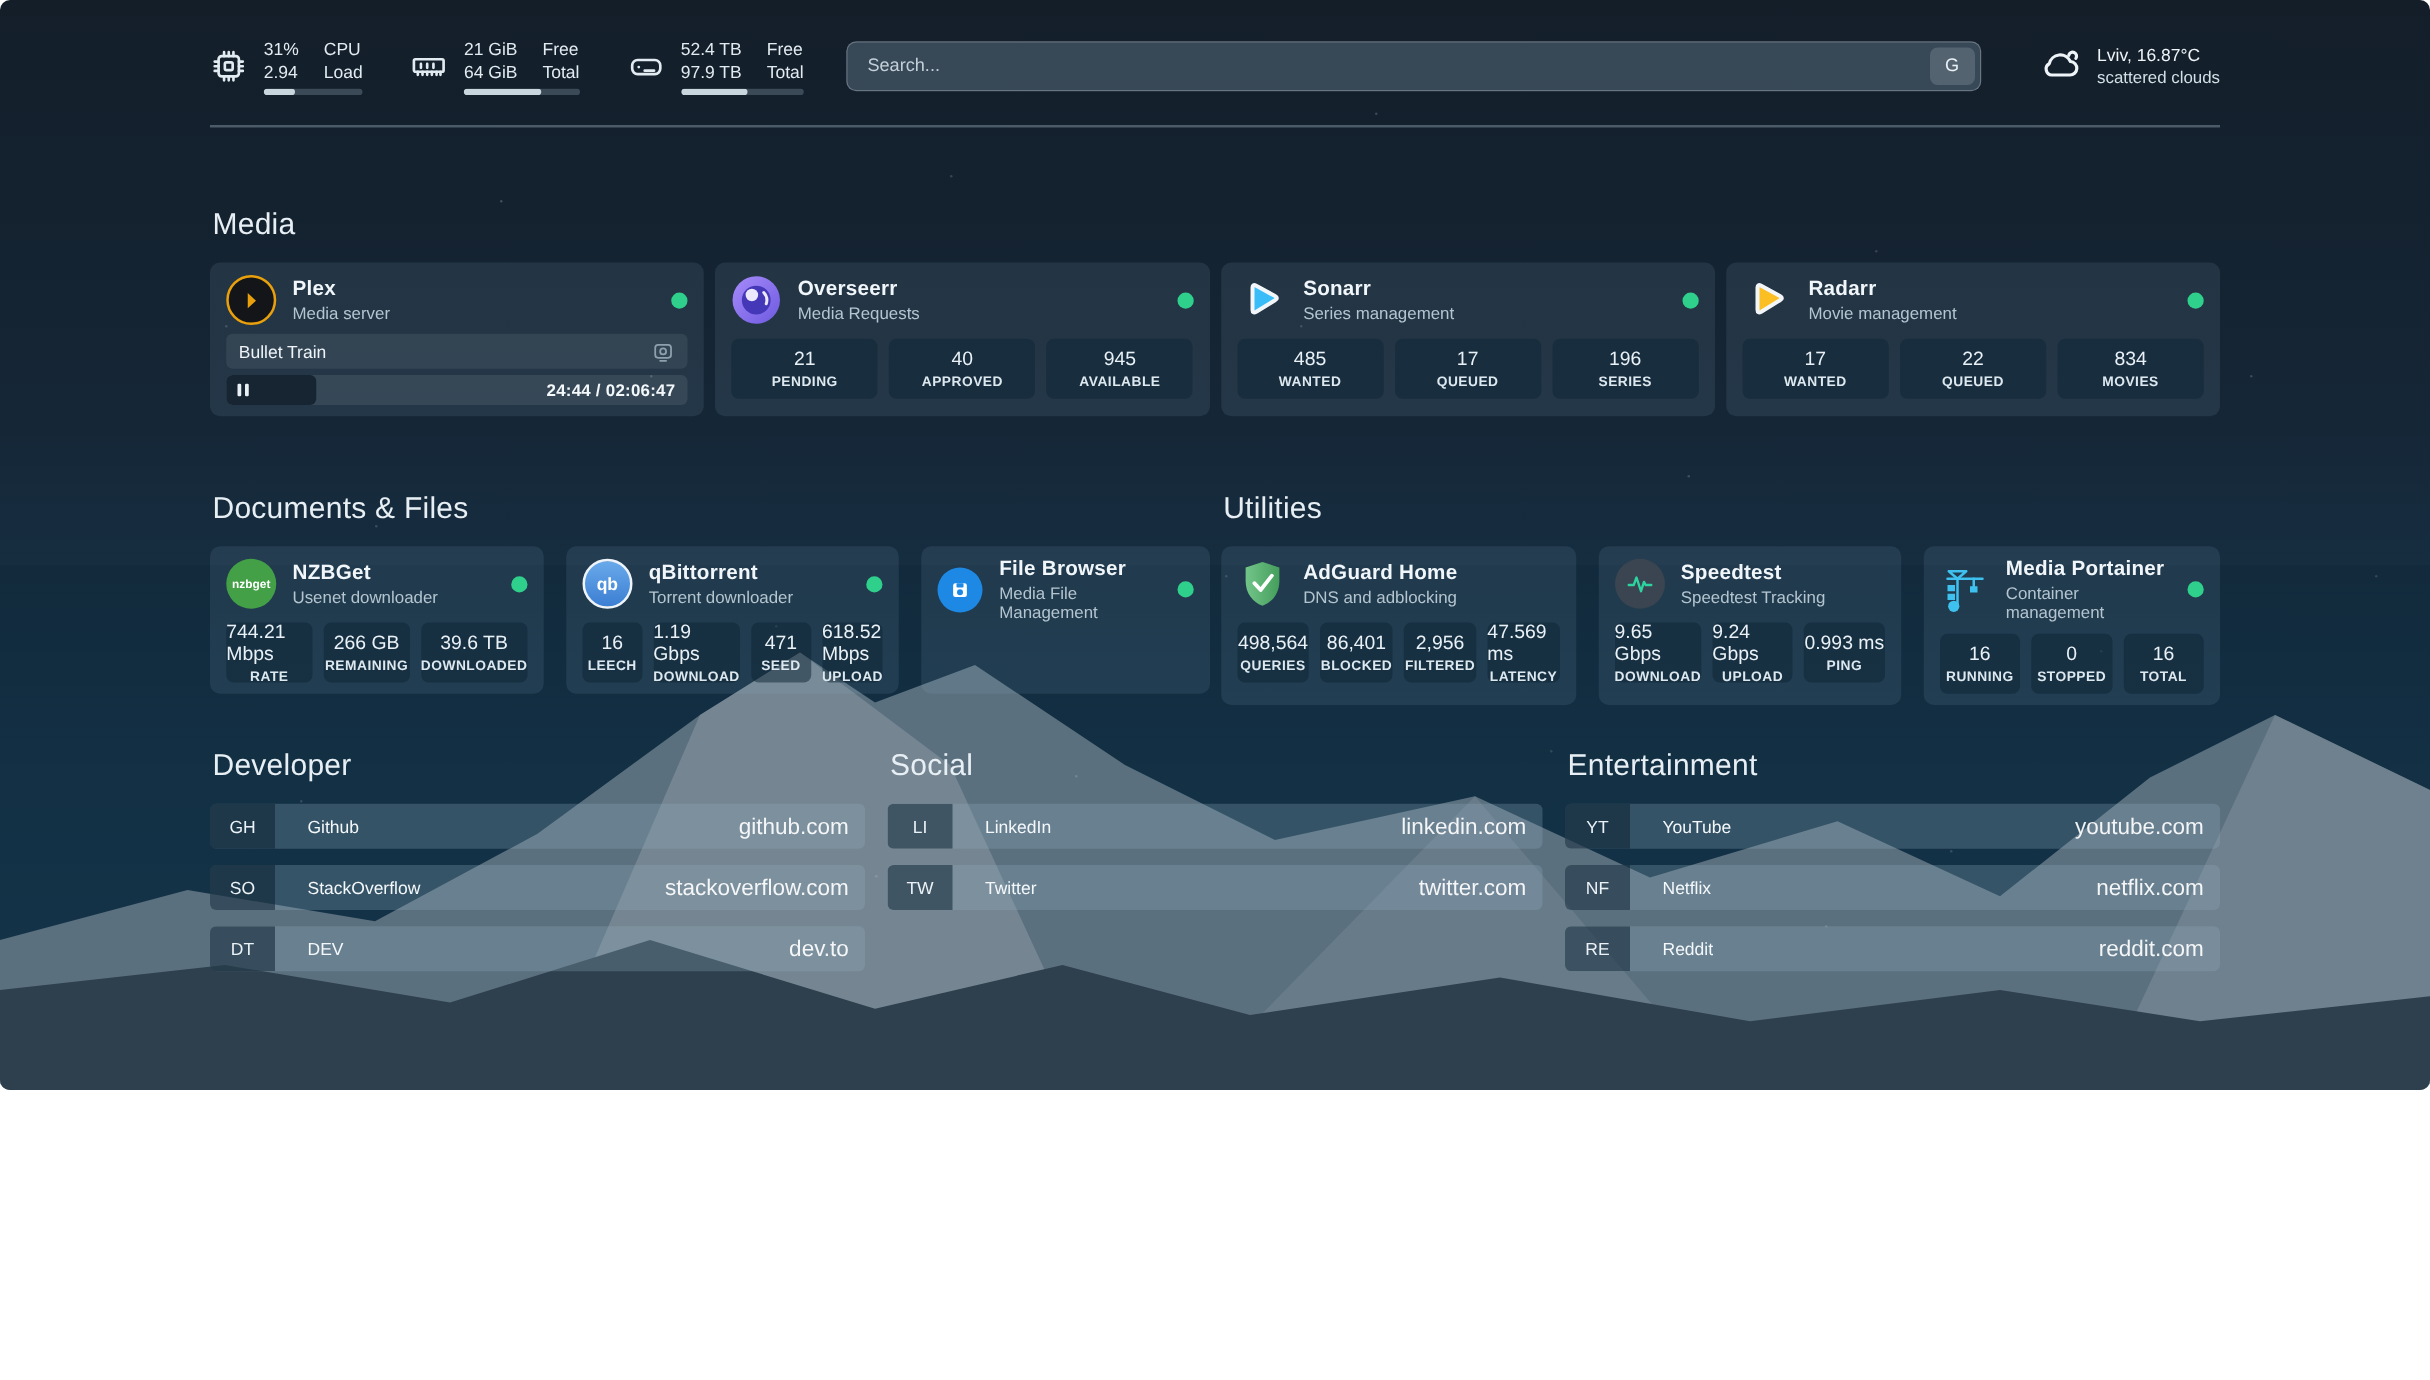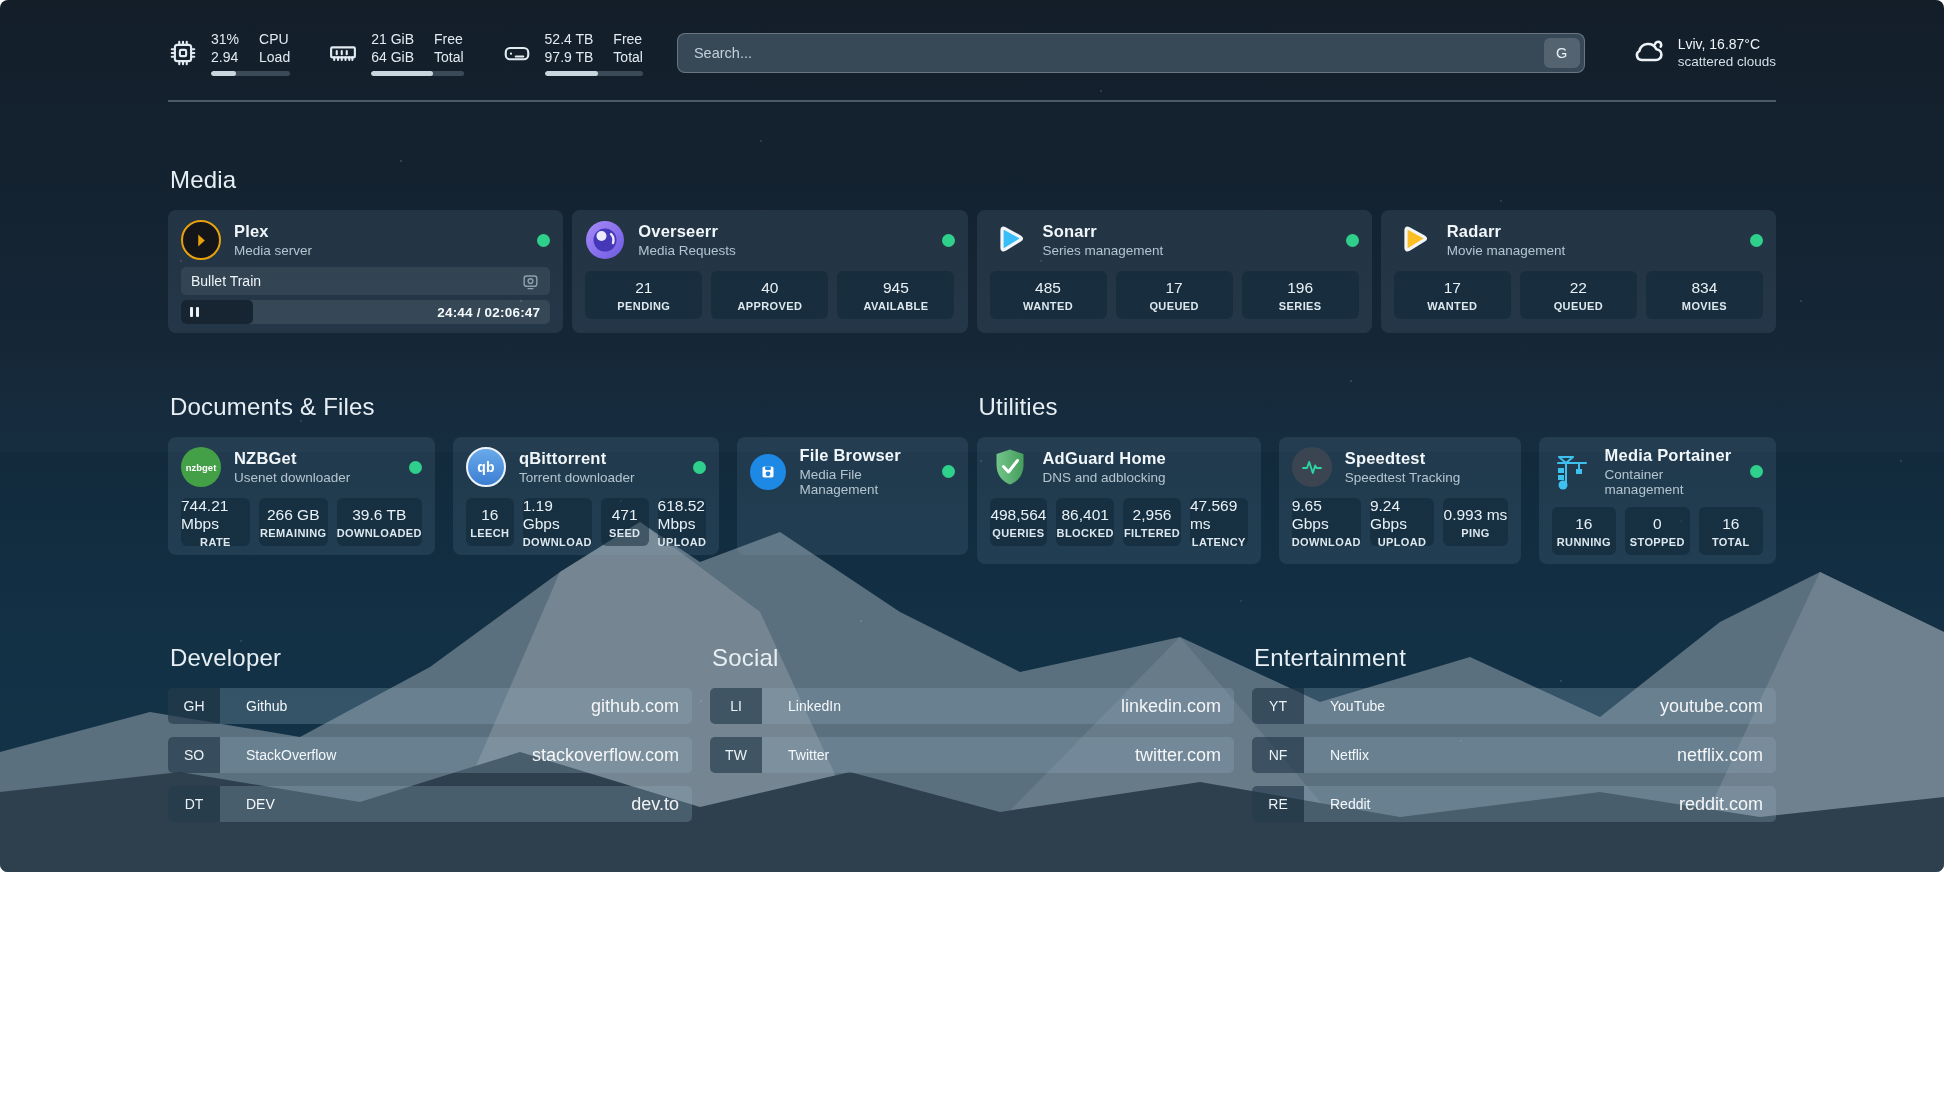--- a/index.html
+++ b/index.html
@@ -77,21 +77,21 @@
   .ic{width:40px;height:40px;border-radius:50%;display:flex;align-items:center;justify-content:center;flex:0 0 auto;box-sizing:border-box;}
   .ic.plex{background:#141518;border:2.5px solid #e8a00c;}
   .ic.nzbget{background:#43a047;color:#fff;font-size:9.5px;font-weight:700;}
   .ic.qb{background:linear-gradient(180deg,#69aaeb,#3c7ed2);border:2px solid #eef4fa;color:#fff;font-weight:700;font-size:14px;}
   .ic.st{background:#3a4551;}
   .ic.fb{background:#1e88e5;}
   .ic.bare{border-radius:0;}
   .card.compact .ic{width:36px;height:36px;}
 
   
-  .bm-grid{display:grid;grid-template-columns:1fr 1fr 1fr;gap:18px;margin-top:80px;}
+  .bm-grid{display:grid;grid-template-columns:1fr 1fr 1fr;gap:18px;margin-top:35px;}
   .bm-list{display:flex;flex-direction:column;gap:13px;}
   .bm{display:flex;align-items:center;height:36px;border-radius:5px;overflow:hidden;
       background:rgba(142,172,192,.28);cursor:pointer;}
   .bm .ab{width:52px;align-self:stretch;display:flex;align-items:center;justify-content:center;
           background:rgba(10,30,46,.52);font-size:14px;color:#ebf2f7;font-weight:500;flex:0 0 auto;}
   .bm .nm{padding-left:26px;font-size:14px;color:#f4f8fb;}
   .bm .url{margin-left:auto;padding-right:13px;font-size:18px;color:rgba(255,255,255,.92);}
 </style>
 </head>
 <body>

